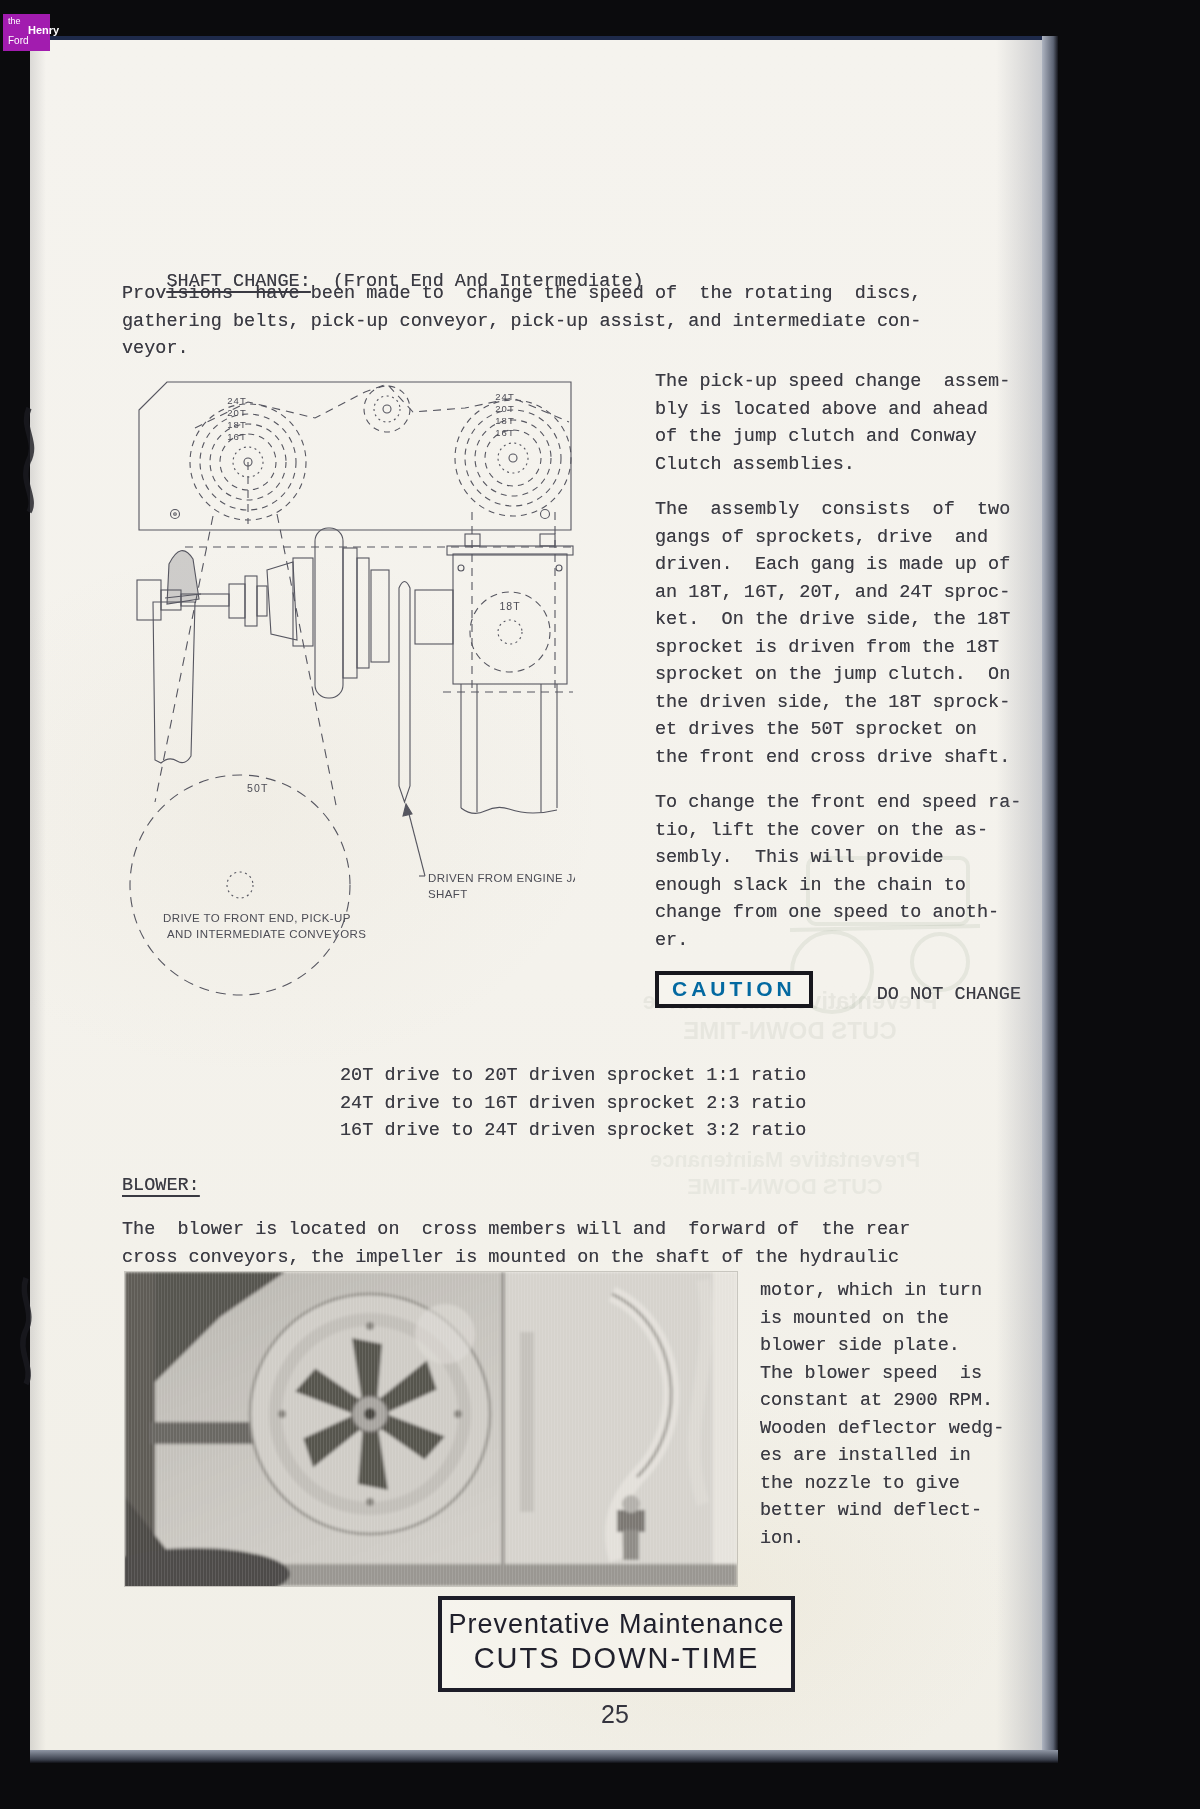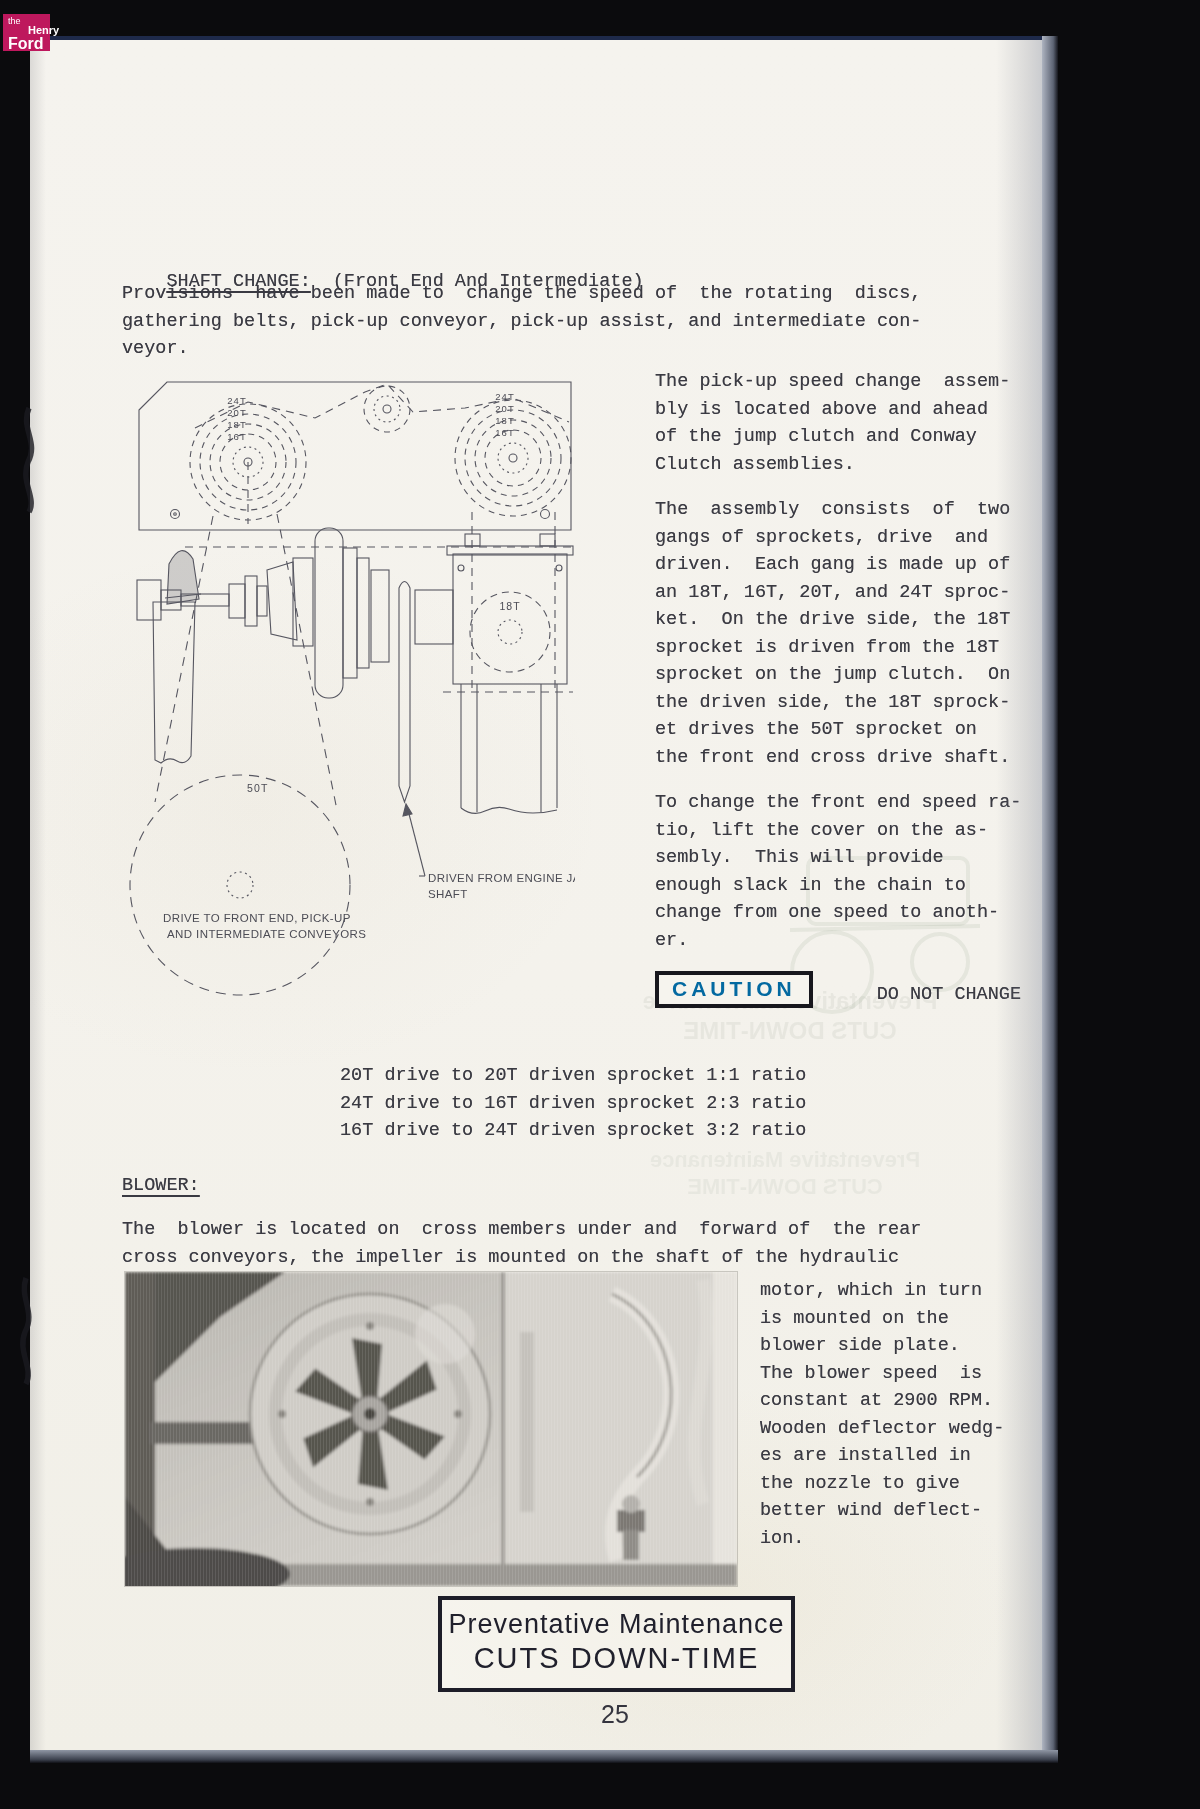--- a/index.html
+++ b/index.html
@@ -24,25 +24,25 @@
   }
   .page::after{ 
     content:"";position:absolute;right:0;top:0;bottom:0;width:46px;
     background:linear-gradient(90deg,transparent,rgba(120,125,140,.22) 68%,rgba(150,156,170,.45));
   }
   .edge-right{position:absolute;left:1042px;top:36px;width:16px;height:1714px;
     background:linear-gradient(90deg,#aeb4c0,#5d6474 70%,#15161c);}
   .edge-bottom{position:absolute;left:30px;top:1750px;width:1028px;height:13px;
     background:linear-gradient(180deg,#8f96a4,#3a3f4c 75%,#101116);}
   
-  .logo{position:absolute;left:3px;top:14px;width:47px;height:37px;background:#be185d;
+  .logo{position:absolute;left:3px;top:14px;width:47px;height:37px;background:#a21caf;
     color:#fff;line-height:1;z-index:5;}
   .logo .l1{position:absolute;left:5px;top:3px;font-size:9px;font-weight:400;}
   .logo .l2{position:absolute;left:13px;top:11px;font-size:11px;font-weight:700;padding-left:12px;}
-  .logo .l3{position:absolute;left:5px;top:22px;font-size:16px;font-weight:700;}
+  .logo .l3{position:absolute;left:5px;top:22px;font-size:10px;font-weight:400;}
   
   .tw{font-family:"Liberation Mono","DejaVu Sans Mono",monospace;
     font-size:18.5px;line-height:27.5px;color:#3a3a42;white-space:pre;
     text-shadow:0 0 .5px rgba(48,48,60,.6);}
   .tw-u{text-decoration:underline;text-decoration-thickness:2px;text-underline-offset:5px;}
   .abs{position:absolute;}
   
   .rcol{position:absolute;left:625px;top:328px;width:382px;}
   .rcol .p{margin:0 0 18px 0;}
   .rcol .p3{margin-bottom:12px;}
@@ -245,21 +245,21 @@
       <span class="caution-box">CAUTION</span>
       <span class="tw dnc">DO NOT CHANGE</span>
     </div>
   </div>
 
   <div class="abs tw" style="left:310px;top:1022px;">20T drive to 20T driven sprocket 1:1 ratio
 24T drive to 16T driven sprocket 2:3 ratio
 16T drive to 24T driven sprocket 3:2 ratio</div>
 
   <div class="abs tw tw-u" style="left:92px;top:1132px;">BLOWER:</div>
-  <div class="abs tw" style="left:92px;top:1176px;">The  blower is located on  cross members under and  forward of  the rear
+  <div class="abs tw" style="left:92px;top:1176px;">The  blower is located on  cross members will and  forward of  the rear
 cross conveyors, the impeller is mounted on the shaft of the hydraulic</div>
 
   <div class="photo">
     <svg width="612" height="314" viewBox="0 0 612 314">
       <defs>
         <filter id="ph-blur">
             <feGaussianBlur stdDeviation="1.6"></feGaussianBlur>
           </filter>
         <linearGradient id="ph-bg" x1="0" y1="0" x2="1" y2="1">
           <stop offset="0" stop-color="#b9b6b0"></stop>

